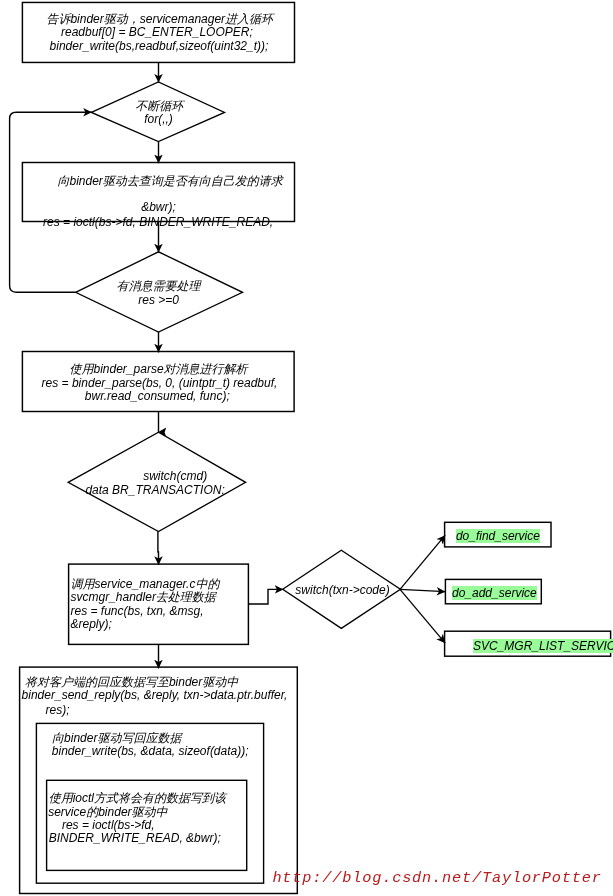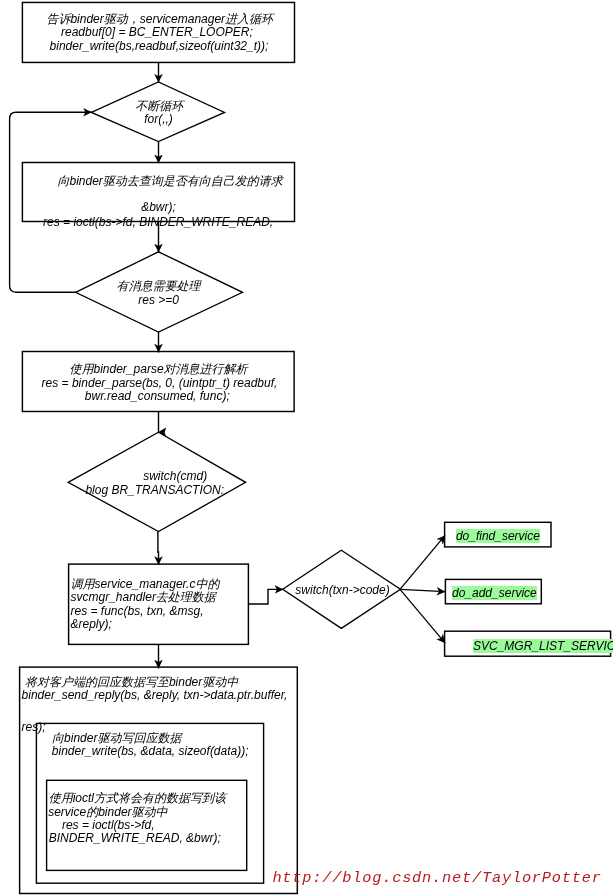--- a/index.html
+++ b/index.html
@@ -80,36 +80,36 @@
 <div class="ln" style="left:141.2px;top:201.2px;">&amp;bwr);</div>
 
 <div class="ln" style="left:116.5px;top:280.2px;">有消息需要处理</div>
 <div class="ln" style="left:138.3px;top:294px;">res &gt;=0</div>
 
 <div class="ln" style="left:69.5px;top:363.2px;">使用binder_parse对消息进行解析</div>
 <div class="ln" style="left:41.6px;top:376.7px;">res = binder_parse(bs, 0, (uintptr_t) readbuf,</div>
 <div class="ln" style="left:84.8px;top:390.2px;">bwr.read_consumed, func);</div>
 
 <div class="ln" style="left:125.2px;top:470px;margin-left:18px;">switch(cmd)</div>
-<div class="ln" style="left:85.4px;top:483.6px;">blog BR_TRANSACTION:</div>
+<div class="ln" style="left:85.4px;top:483.6px;">data BR_TRANSACTION:</div>
 
 <div class="ln" style="left:70.5px;top:577.6px;">调用service_manager.c中的</div>
 <div class="ln" style="left:70.5px;top:591.1px;">svcmgr_handler去处理数据</div>
 <div class="ln" style="left:70.5px;top:604.7px;">res = func(bs, txn, &amp;msg,</div>
 <div class="ln" style="left:70.5px;top:618.3px;">&amp;reply);</div>
 
 <div class="ln" style="left:295.3px;top:584.3px;">switch(txn-&gt;code)</div>
 
 <div class="ln" style="left:455.9px;top:530.3px;"><span class="hl">do_find_service</span></div>
 <div class="ln" style="left:452px;top:587.4px;"><span class="hl">do_add_service</span></div>
 <div class="ln" style="left:473px;top:639.6px;"><span class="hl">SVC_MGR_LIST_SERVICES</span></div>
 
 <div class="ln" style="left:21.6px;top:689.3px;">binder_send_reply(bs, &amp;reply, txn-&gt;data.ptr.buffer,</div>
 <div class="ln" style="left:24.9px;top:675.7px;">将对客户端的回应数据写至binder驱动中</div>
-<div class="ln" style="left:21.6px;top:721px;">res);</div>
+<div class="ln" style="left:21.6px;top:704px;padding-left:24px;">res);</div>
 
 <div class="ln" style="left:52.1px;top:731.7px;">向binder驱动写回应数据</div>
 <div class="ln" style="left:51.8px;top:745.3px;">binder_write(bs, &amp;data, sizeof(data));</div>
 
 <div class="ln" style="left:48.7px;top:792.3px;">使用ioctl方式将会有的数据写到该</div>
 <div class="ln" style="left:48.2px;top:805.5px;">service的binder驱动中</div>
 <div class="ln" style="left:61.9px;top:818.9px;">res = ioctl(bs-&gt;fd,</div>
 <div class="ln" style="left:48.7px;top:832.4px;">BINDER_WRITE_READ, &amp;bwr);</div>
 
 <div class="wm" style="left:272.4px;top:869.2px;">http://blog.csdn.net/TaylorPotter</div>

